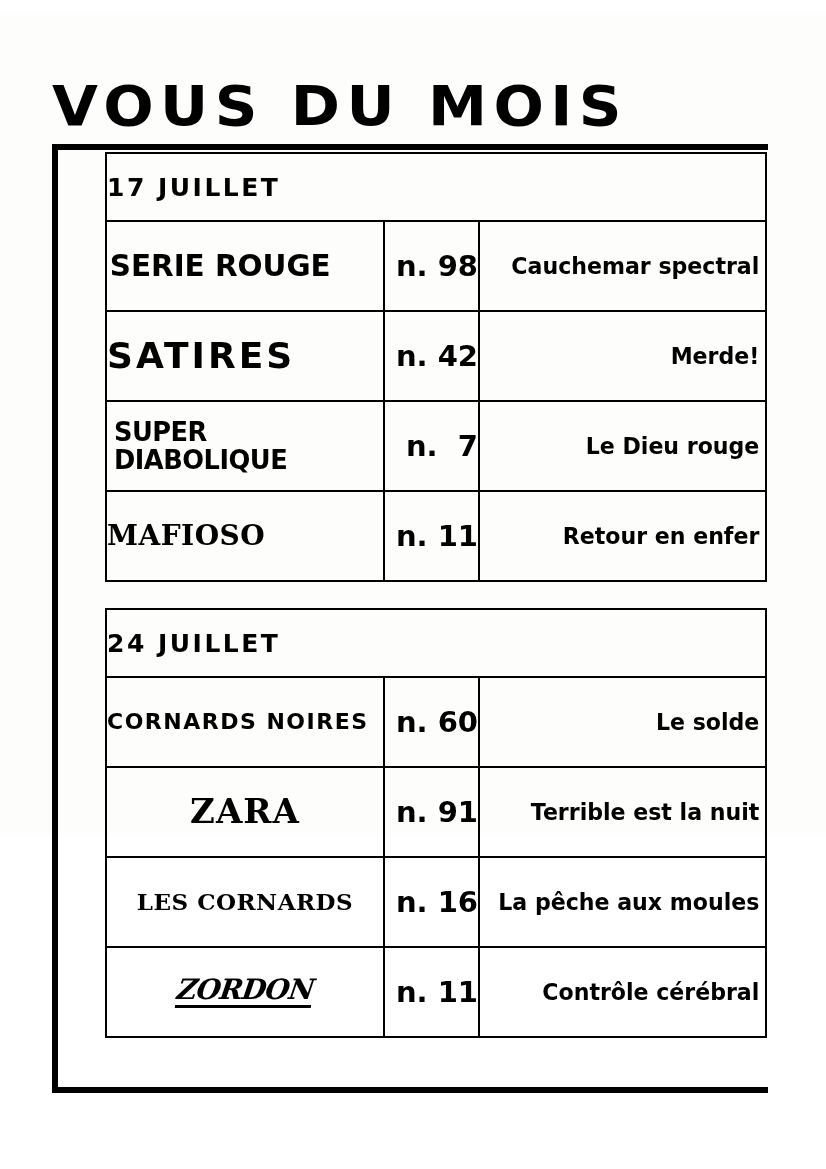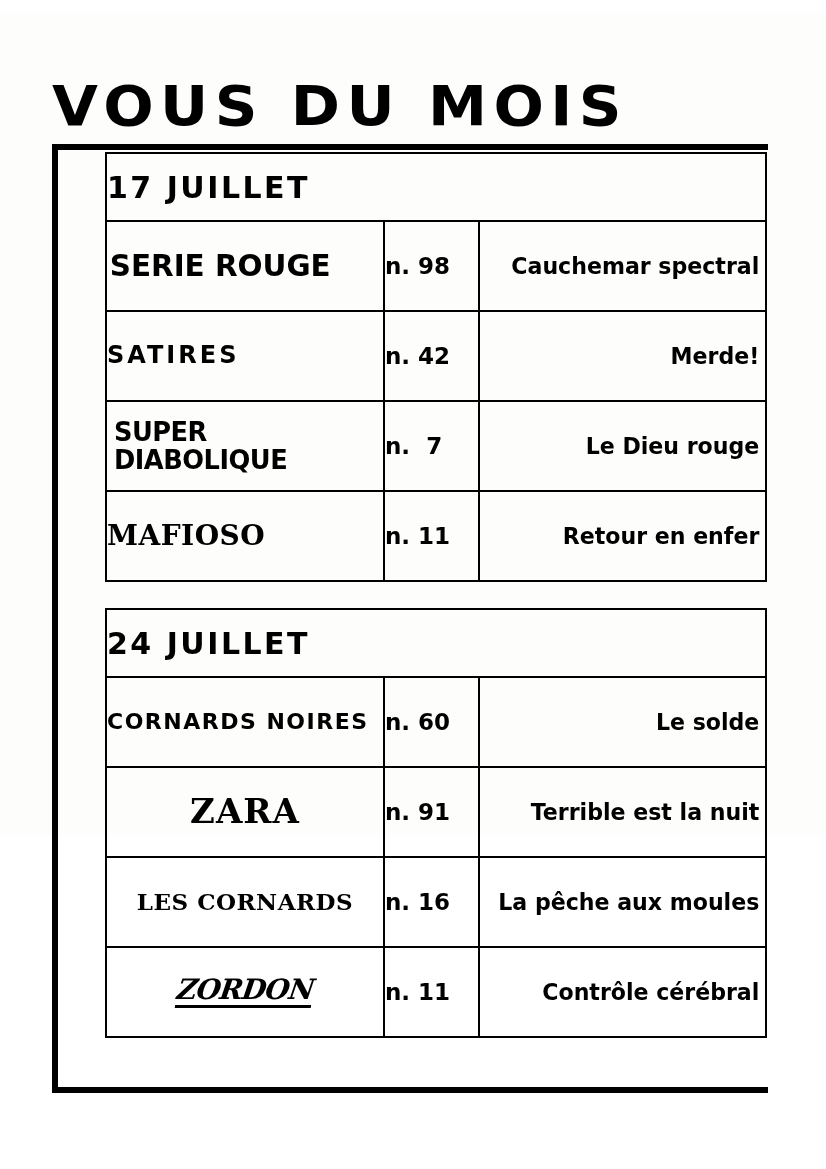--- a/index.html
+++ b/index.html
@@ -88,21 +88,21 @@
   .sect-head td {
     border-left: 2px solid #000;
     border-right: 2px solid #000;
     border-top: 2px solid #000;
     border-bottom: 2px solid #000;
     height: 66px;
   }
   .sect-head-label {
     font-family: "DejaVu Sans", sans-serif;
     font-weight: 700;
-    font-size: 30px;
+    font-size: 25px;
     letter-spacing: 2.5px;
     padding-left: 18px;
     color: #000;
   }
 
   .gap-row td {
     border: none;
     height: 26px;
     background: #fdfdfb;
   }
@@ -110,39 +110,39 @@
   .series-name {
     font-family: "DejaVu Sans", sans-serif;
     font-weight: 700;
     color: #000;
     padding: 0 10px 0 14px;
     line-height: 1.05;
   }
   .num-cell {
     font-family: "DejaVu Sans", sans-serif;
     font-weight: 700;
-    font-size: 23px;
-    text-align: left;
+    font-size: 29px;
+    text-align: right;
     color: #000;
     white-space: pre;
     margin-top: 37px;
   }
   .story-cell {
     font-family: "DejaVu Sans", sans-serif;
     font-weight: 700;
     font-size: 23px;
     text-align: right;
     padding-right: 14px;
     color: #000;
     transform: scaleX(0.96);
   }
 
   
   .s-serie-rouge  { font-size: 30px; letter-spacing: 0px; transform: scaleX(0.98); }
-  .s-satires      { font-size: 24px; letter-spacing: 3px; }
+  .s-satires      { font-size: 36px; letter-spacing: 3px; }
   .s-super-diab   { font-size: 27px; letter-spacing: -0.5px; transform: scaleX(0.95); }
   .s-mafioso      { font-size: 28px; letter-spacing: 0.5px; font-family: "DejaVu Serif", serif; font-weight: 700; }
   .s-histoires    { font-size: 22px; letter-spacing: 1.5px; }
   .s-zara         { font-family: "DejaVu Serif", serif; font-size: 34px; letter-spacing: 1px; text-align: center; padding: 0; }
   .s-cornards     { font-family: "DejaVu Serif", serif; font-size: 23px; letter-spacing: 0.5px; text-align: center; padding: 0; border-radius: 32px; }
   .s-zordon       { font-family: "DejaVu Serif", serif; font-style: italic; font-size: 28px; letter-spacing: -1px; text-align: center; padding: 0; }
 
   .zara-wrap, .zordon-wrap, .cornards-wrap {
     display: inline-block;
   }

